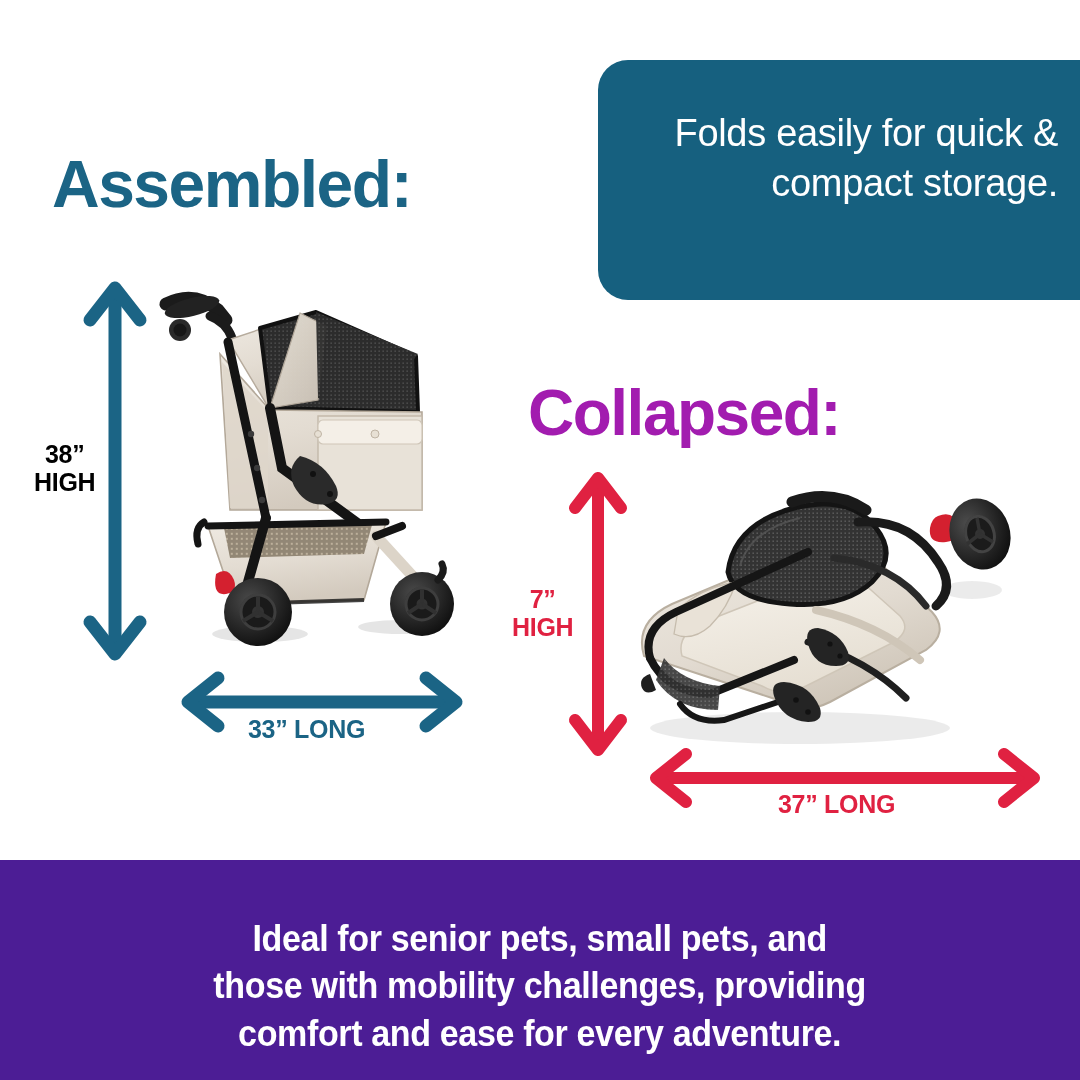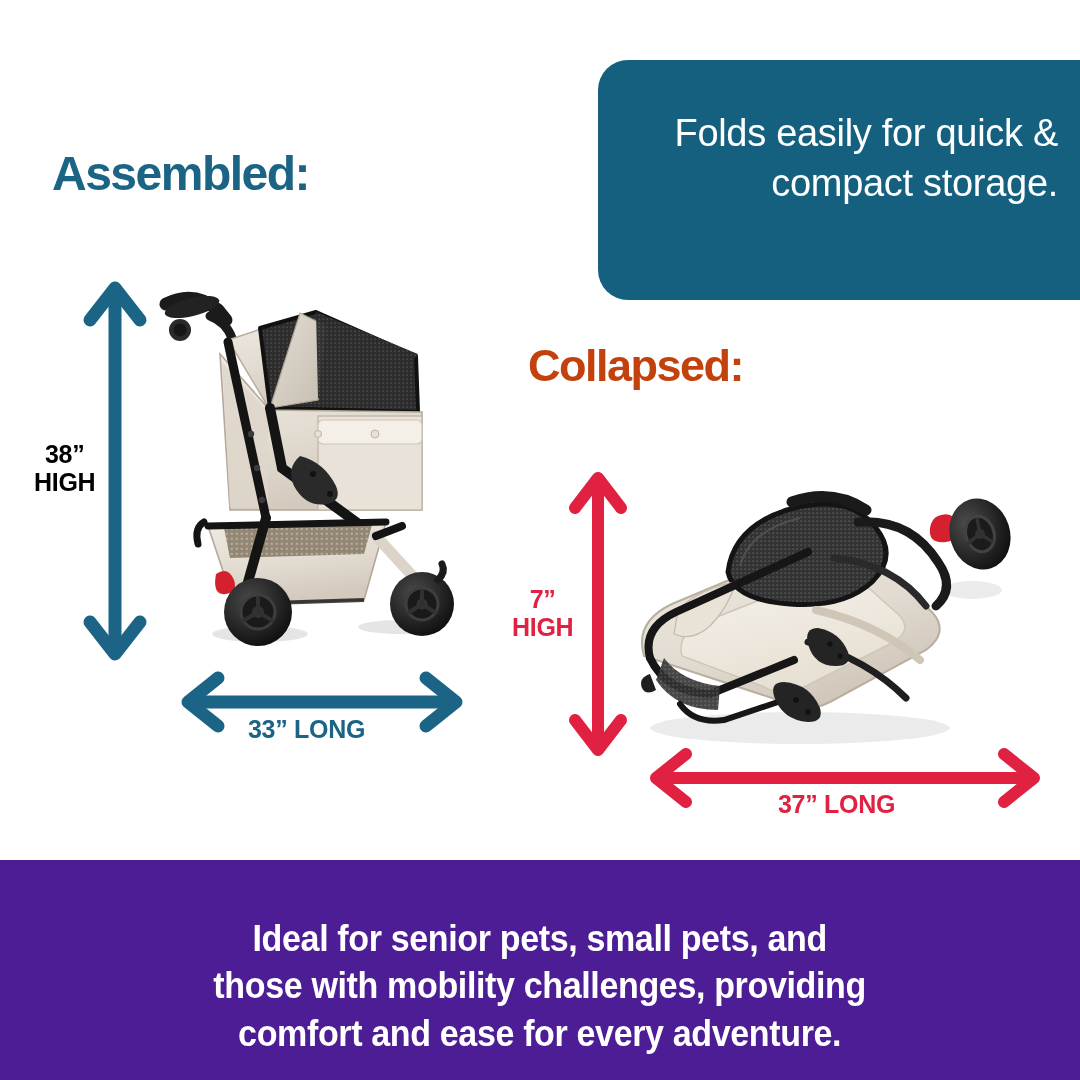--- a/index.html
+++ b/index.html
@@ -21,28 +21,28 @@
   
   .heading {
     position: absolute;
     font-weight: bold;
     letter-spacing: -1.5px;
     white-space: nowrap;
   }
   #assembled-heading {
     left: 52px;
     top: 146px;
-    font-size: 48px;
+    font-size: 66px;
     color: #1b6485;
   }
   #collapsed-heading {
     left: 528px;
-    top: 340px;
-    font-size: 45px;
-    color: #c2410c;
+    top: 376px;
+    font-size: 64px;
+    color: #a21caf;
   }
 
   
   #folds-callout {
     position: absolute;
     left: 598px;
     top: 60px;
     width: 500px;
     height: 240px;
     background: #16607f;

